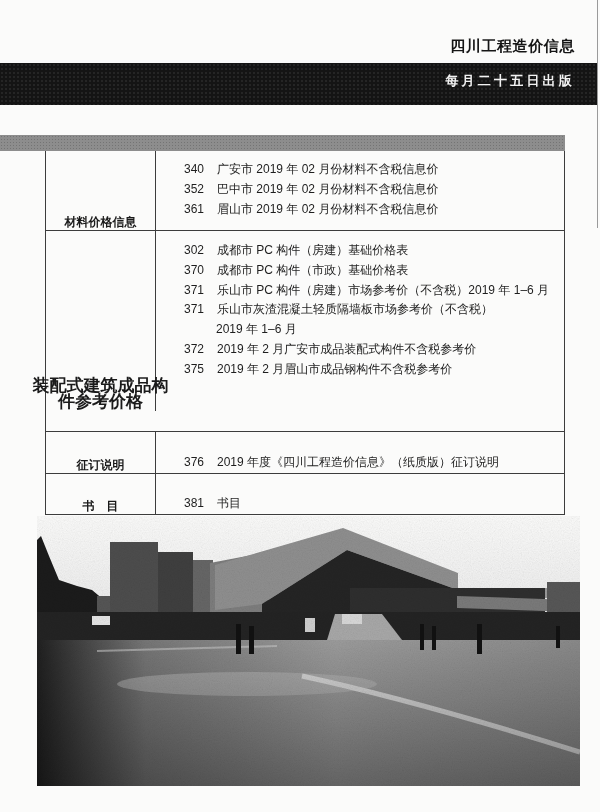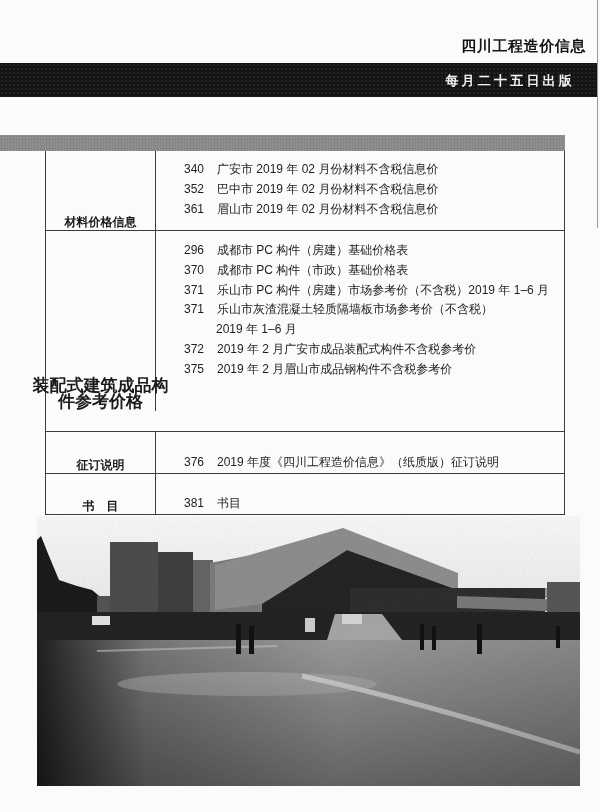--- a/index.html
+++ b/index.html
@@ -4,26 +4,26 @@
 <style>
   html, body { margin: 0; padding: 0; }
   body {
     width: 600px; height: 812px; position: relative; overflow: hidden;
     background: #fbfbfa;
     font-family: "Liberation Sans", "DejaVu Sans", sans-serif;
     color: #1c1c1c;
   }
   .edge-line { position: absolute; left: 597px; top: 0; width: 1px; height: 228px; background: #9a9a9a; }
   .title {
-    position: absolute; right: 14px; top: 37px;
+    position: absolute; right: 25px; top: 37px;
     font-size: 15px; font-weight: bold; letter-spacing: 0.6px; color: #151515;
     white-space: nowrap;
   }
   .header-bar {
-    position: absolute; left: 0; top: 63px; width: 597px; height: 34px;
+    position: absolute; left: 0; top: 63px; width: 597px; height: 42px;
     background: #141414;
     background-image: radial-gradient(rgba(255,255,255,0.07) 1px, transparent 1px);
     background-size: 4px 4px;
   }
   .subtitle {
     position: absolute; right: 22px; top: 9px;
     font-size: 13px; font-weight: bold; color: #f2f2f2; letter-spacing: 3.2px;
     white-space: nowrap;
   }
   .band {
@@ -88,21 +88,21 @@
     </div>
   </div>
 
   <div class="row r2">
     <div class="label small">
       <span class="ln">装配式建筑成品构</span>
       <span class="ln">件参考价格</span>
     </div>
     <div class="entries" style="padding-top:10px;">
       <div class="entry">
-        <span class="pg">296</span><span>成都市 PC 构件（房建）基础价格表</span>
+        <span class="pg">302</span><span>成都市 PC 构件（房建）基础价格表</span>
       </div>
       <div class="entry">
         <span class="pg">370</span><span>成都市 PC 构件（市政）基础价格表</span>
       </div>
       <div class="entry">
         <span class="pg">371</span><span>乐山市 PC 构件（房建）市场参考价（不含税）2019 年 1–6 月</span>
       </div>
       <div class="entry">
         <span class="pg">371</span><span>乐山市灰渣混凝土轻质隔墙板市场参考价（不含税）</span>
       </div>

